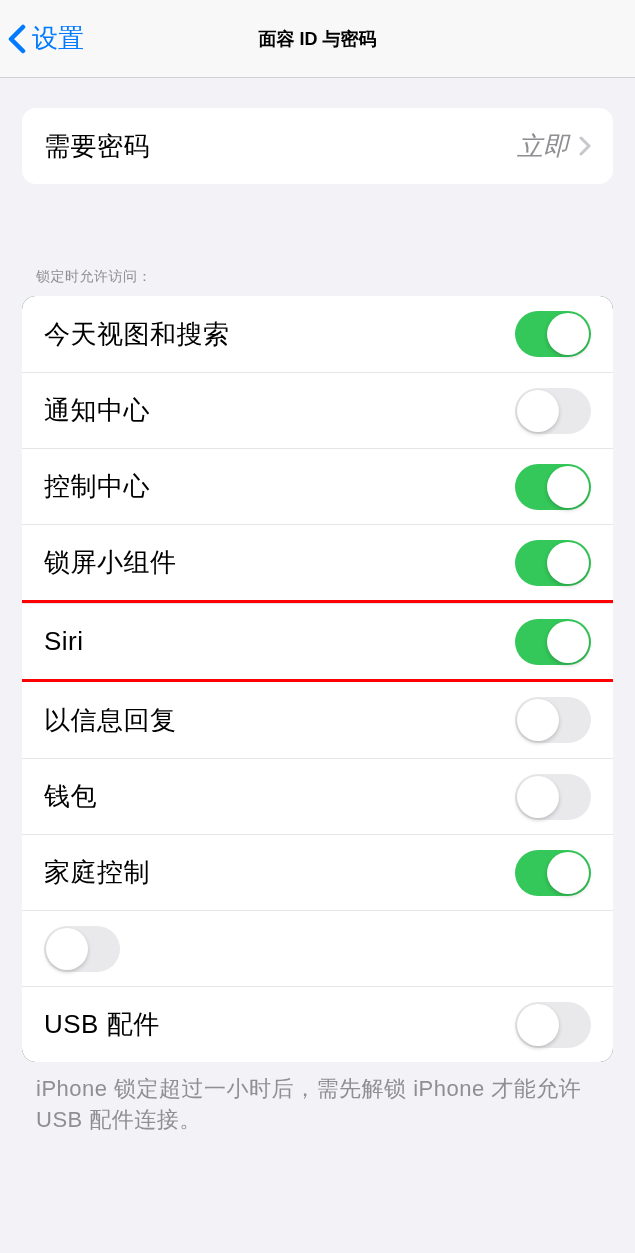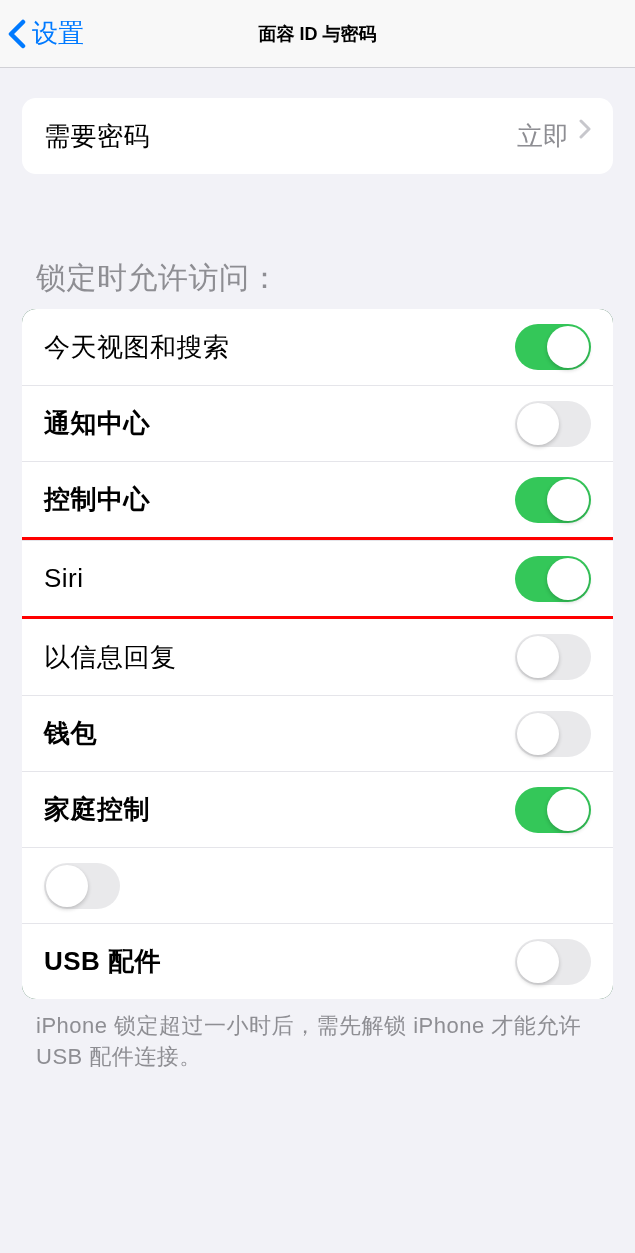--- a/index.html
+++ b/index.html
@@ -9,21 +9,21 @@
       -webkit-font-smoothing: antialiased;
     }
     body {
       width: 635px;
       height: 1253px;
       background: #f2f2f7;
       font-family: -apple-system, "SF Pro Text", "Helvetica Neue", Arial, sans-serif;
       overflow: hidden;
     }
     .nav-bar {
-      height: 68px;
+      height: 78px;
       background: #f8f8f8;
       border-bottom: 1px solid #d1d1d6;
       display: flex;
       align-items: center;
       position: relative;
     }
     .back-button {
       display: flex;
       align-items: center;
       color: #007aff;
@@ -59,35 +59,35 @@
     .cell {
       display: flex;
       align-items: center;
       justify-content: space-between;
       min-height: 76px;
       padding: 0 22px 0 22px;
       background: #fff;
     }
     .cell + .cell {
       border-top: 1px solid #e5e5ea;
-      font-weight: bold;
     }
     .cell-label {
       font-size: 26px;
       color: #000;
       letter-spacing: 0.5px;
     }
     .cell-value {
       font-size: 26px;
       color: #8e8e93;
       margin-right: 10px;
     }
     .cell-right {
       display: flex;
-      align-items: flex-start;
+      align-items: center;
+      font-style: italic;
     }
     .disclosure {
       width: 12px;
       height: 20px;
       color: #c7c7cc;
     }
     .toggle {
       width: 76px;
       height: 46px;
       border-radius: 23px;
@@ -116,21 +116,21 @@
       left: 2px;
     }
     .footer-text {
       font-size: 22px;
       color: #8e8e93;
       padding: 12px 36px 0 36px;
       line-height: 1.4;
       letter-spacing: 0.5px;
     }
     .header-text {
-      font-size: 30px;
+      font-size: 14px;
       color: #8e8e93;
       padding: 0 36px 10px 36px;
       letter-spacing: 0.5px;
     }
     .highlight-box {
       border: 3px solid #ff0000;
       border-radius: 2px;
     }
     .highlight-wrap {
       margin: 0 22px;
@@ -188,20 +188,26 @@
         <div class="toggle off">
           <div class="toggle-knob"></div>
         </div>
       </div>
       <div class="cell">
         <span class="cell-label">控制中心</span>
         <div class="toggle on">
           <div class="toggle-knob"></div>
         </div>
       </div>
+      <div class="cell">
+        <span class="cell-label">锁屏小组件</span>
+        <div class="toggle on">
+          <div class="toggle-knob"></div>
+        </div>
+      </div>
       <div class="highlight-box" style="border-left: 3px solid rgb(255, 0, 0); border-right: 3px solid rgb(255, 0, 0); margin: 0px -3px;">
         <div class="cell" style="border-top: 1px solid rgb(229, 229, 234);">
           <span class="cell-label">Siri</span>
           <div class="toggle on">
             <div class="toggle-knob"></div>
           </div>
         </div>
       </div>
       <div class="cell">
         <span class="cell-label">以信息回复</span>

